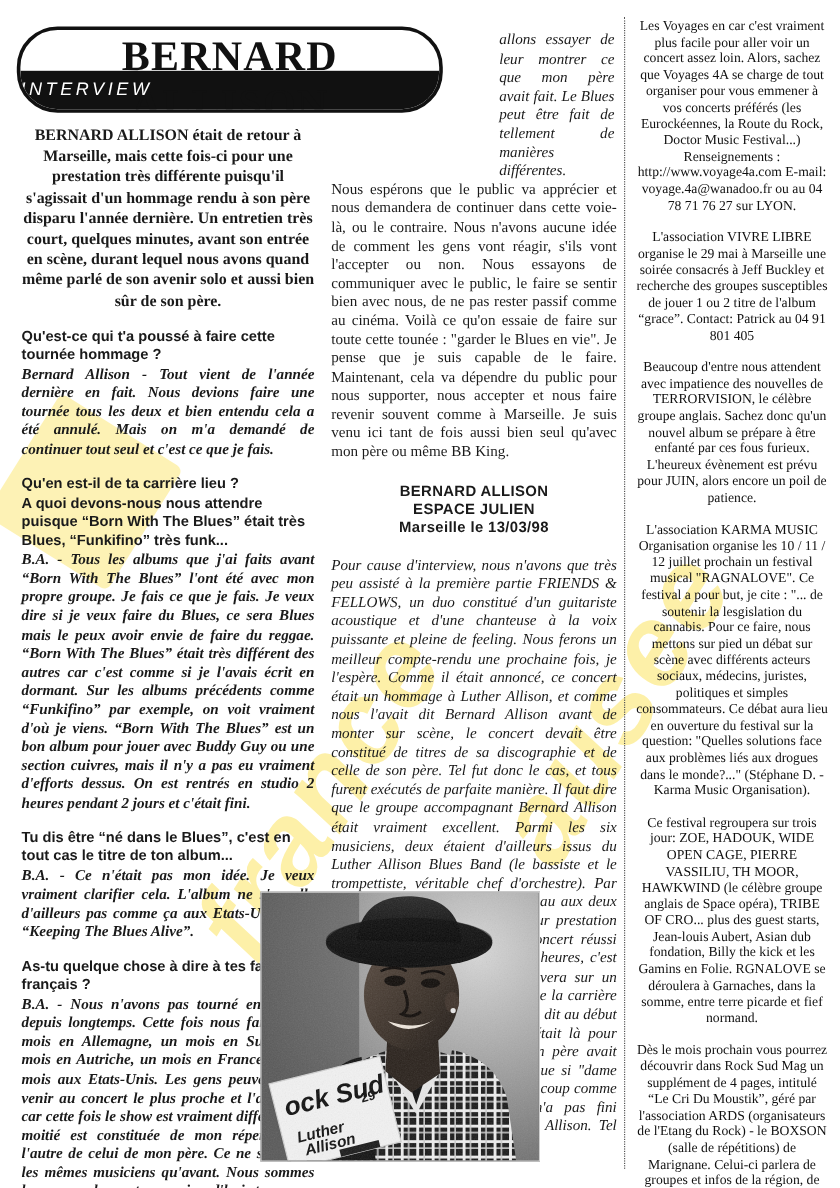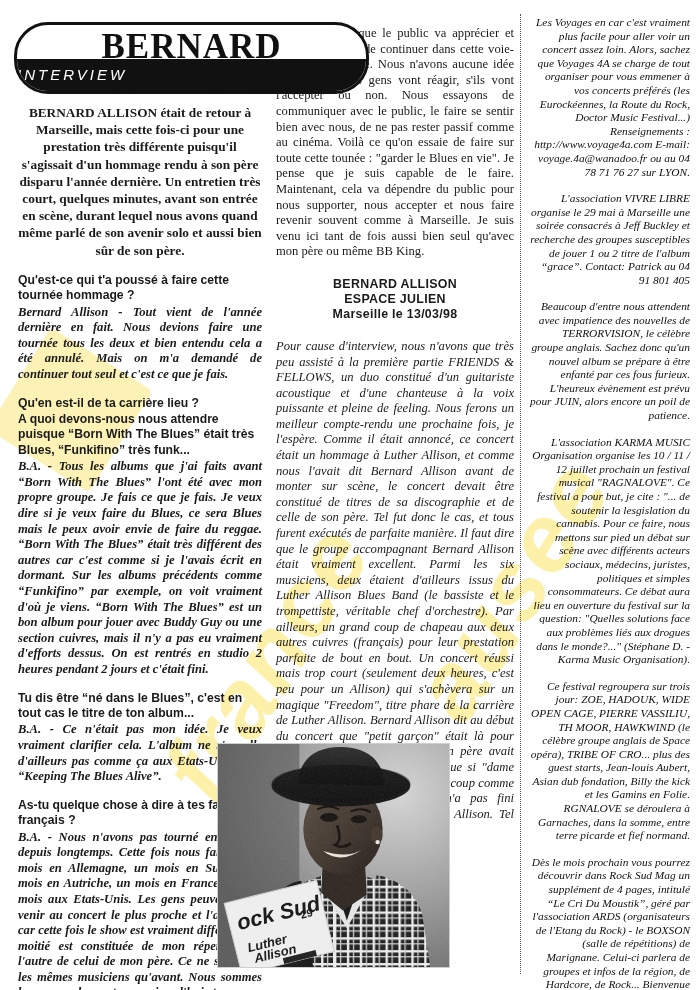--- a/index.html
+++ b/index.html
@@ -176,24 +176,23 @@
     font-size:12.6px;
     line-height:15.6px;
     text-align:justify;
     margin:0;
   }
 
   .news {
     font-family:"Liberation Serif", serif;
     font-size:11.4px;
     line-height:13.6px;
-    text-align:right;
+    text-align:center;
     margin:0 0 13px 0;
     color:#101010;
-    font-style:italic;
   }
 
   
   #photo {
     position:absolute;
     left:217px; top:743px;
     width:233px; height:225px;
     z-index:3;
     border:1px solid #cfcfcf;
     overflow:hidden;
@@ -234,20 +233,21 @@
     <p class="a">B.A. - Tous les albums que j'ai faits avant “Born With The Blues” l'ont été avec mon propre groupe. Je fais ce que je fais. Je veux dire si je veux faire du Blues, ce sera Blues mais le peux avoir envie de faire du reggae. “Born With The Blues” était très différent des autres car c'est comme si je l'avais écrit en dormant. Sur les albums précédents comme “Funkifino” par exemple, on voit vraiment d'où je viens. “Born With The Blues” est un bon album pour jouer avec Buddy Guy ou une section cuivres, mais il n'y a pas eu vraiment d'efforts dessus. On est rentrés en studio 2 heures pendant 2 jours et c'était fini.</p>
 
     <p class="q">Tu dis être “né dans le Blues”, c'est en tout cas le titre de ton album...</p>
     <p class="a">B.A. - Ce n'était pas mon idée. Je veux vraiment clarifier cela. L'album ne s'appelle d'ailleurs pas comme ça aux Etats-Unis mais “Keeping The Blues Alive”.</p>
 
     <p class="q">As-tu quelque chose à dire à tes fans français ?</p>
     <p class="a last">B.A. - Nous n'avons pas tourné en France depuis longtemps. Cette fois nous faisons un mois en Allemagne, un mois en Suisse, un mois en Autriche, un mois en France et deux mois aux Etats-Unis. Les gens peuvent donc venir au concert le plus proche et l'apprécier car cette fois le show est vraiment différent. La moitié est constituée de mon répertoire et l'autre de celui de mon père. Ce ne sont plus les mêmes musiciens qu'avant. Nous sommes beaucoup plus matures aujourd'hui et nous</p>
   </div>
 
   <div id="col-mid">
+    <p class="mid-indent">allons essayer de leur montrer ce que mon père avait fait. Le Blues peut être fait de tellement de manières différentes.</p>
     <p class="mid-body">Nous espérons que le public va apprécier et nous demandera de continuer dans cette voie-là, ou le contraire. Nous n'avons aucune idée de comment les gens vont réagir, s'ils vont l'accepter ou non. Nous essayons de communiquer avec le public, le faire se sentir bien avec nous, de ne pas rester passif comme au cinéma. Voilà ce qu'on essaie de faire sur toute cette tounée : "garder le Blues en vie". Je pense que je suis capable de le faire. Maintenant, cela va dépendre du public pour nous supporter, nous accepter et nous faire revenir souvent comme à Marseille. Je suis venu ici tant de fois aussi bien seul qu'avec mon père ou même BB King.</p>
 
     <div class="credit">
       <div>BERNARD ALLISON</div>
       <div>ESPACE JULIEN</div>
       <div>Marseille le 13/03/98</div>
     </div>
 
     <p class="review">Pour cause d'interview, nous n'avons que très peu assisté à la première partie FRIENDS &amp; FELLOWS, un duo constitué d'un guitariste acoustique et d'une chanteuse à la voix puissante et pleine de feeling. Nous ferons un meilleur compte-rendu une prochaine fois, je l'espère. Comme il était annoncé, ce concert était un hommage à Luther Allison, et comme nous l'avait dit Bernard Allison avant de monter sur scène, le concert devait être constitué de titres de sa discographie et de celle de son père. Tel fut donc le cas, et tous furent exécutés de parfaite manière. Il faut dire que le groupe accompagnant Bernard Allison était vraiment excellent. Parmi les six musiciens, deux étaient d'ailleurs issus du Luther Allison Blues Band (le bassiste et le trompettiste, véritable chef d'orchestre). Par ailleurs, un grand coup de chapeau aux deux autres cuivres (français) pour leur prestation parfaite de bout en bout. Un concert réussi mais trop court (seulement deux heures, c'est peu pour un Allison) qui s'achèvera sur un magique "Freedom", titre phare de la carrière de Luther Allison. Bernard Allison dit au début du concert que "petit garçon" était là pour essayer de continuer ce que son père avait commencé, et on peut affirmer que si "dame nature" ne nous refait pas un sale coup comme ce triste 13 août 1997, on n'a pas fini d'entendre parler de la dynastie Allison. Tel père, tel fils.</p>
   </div>

